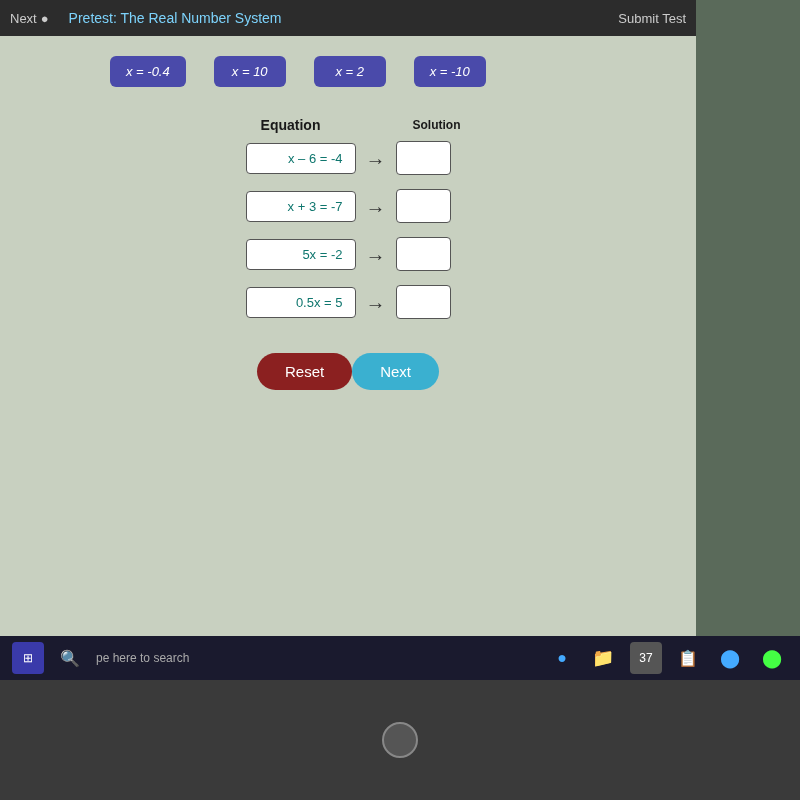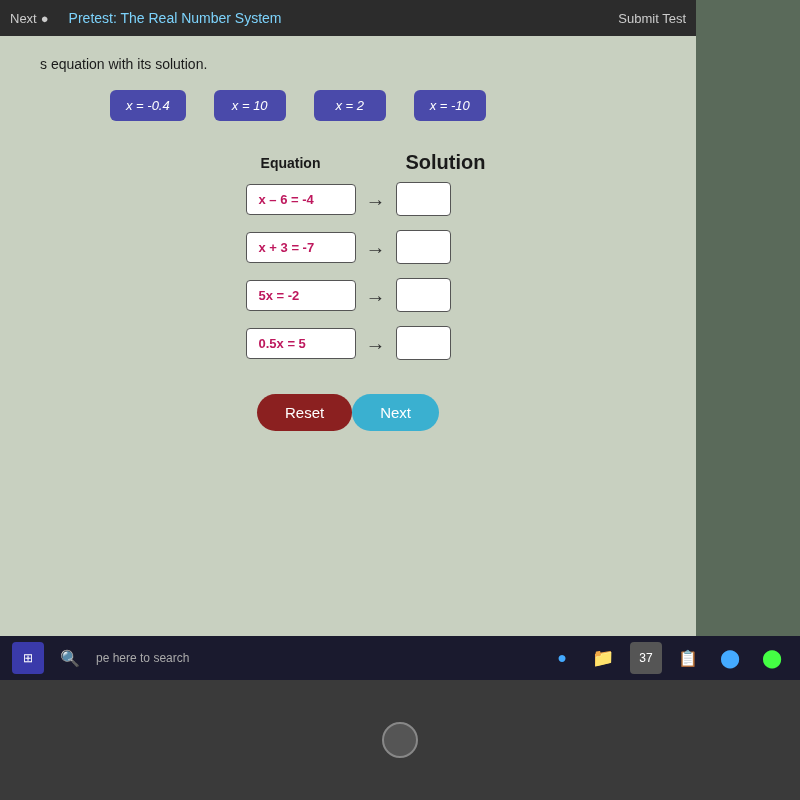--- a/index.html
+++ b/index.html
@@ -101,23 +101,22 @@
       margin-bottom: 14px;
     }
 
     .equation-box {
       border: 1.5px solid #555;
       background: white;
       border-radius: 4px;
       padding: 7px 12px;
       font-size: 13px;
       min-width: 110px;
-      text-align: left;
-      color: #be185d;
-      font-weight: bold;
+      text-align: right;
+      color: #0f766e;
     }
 
     .arrow {
       color: #333;
       font-size: 20px;
       margin: 0 10px;
     }
 
     .solution-box {
       border: 1.5px solid #555;
@@ -142,21 +141,21 @@
       color: #1a1a1a;
       min-width: 110px;
       text-align: center;
     }
 
     .header-gap {
       width: 60px; 
     }
 
     .header-solution {
-      font-size: 20px;
+      font-size: 12px;
       font-weight: bold;
       color: #1a1a1a;
       width: 55px;
       text-align: right;
     }
 
     
     .buttons-row {
       display: flex;
       margin-top: 20px;
@@ -253,21 +252,20 @@
   <div class="top-bar">
     <div class="top-bar-next">
       <span>Next</span>
       <span>●</span>
     </div>
     <div class="top-bar-title">Pretest: The Real Number System</div>
     <div class="top-bar-submit">Submit Test</div>
   </div>
 
   <div class="content">
-    <div class="instruction">s equation with its solution.</div>
 
     <div class="tiles-row">
       <div class="tile">x = -0.4</div>
       <div class="tile">x = 10</div>
       <div class="tile">x = 2</div>
       <div class="tile">x = -10</div>
     </div>
 
     <div class="headers-row">
       <div class="header-equation">Equation</div>

